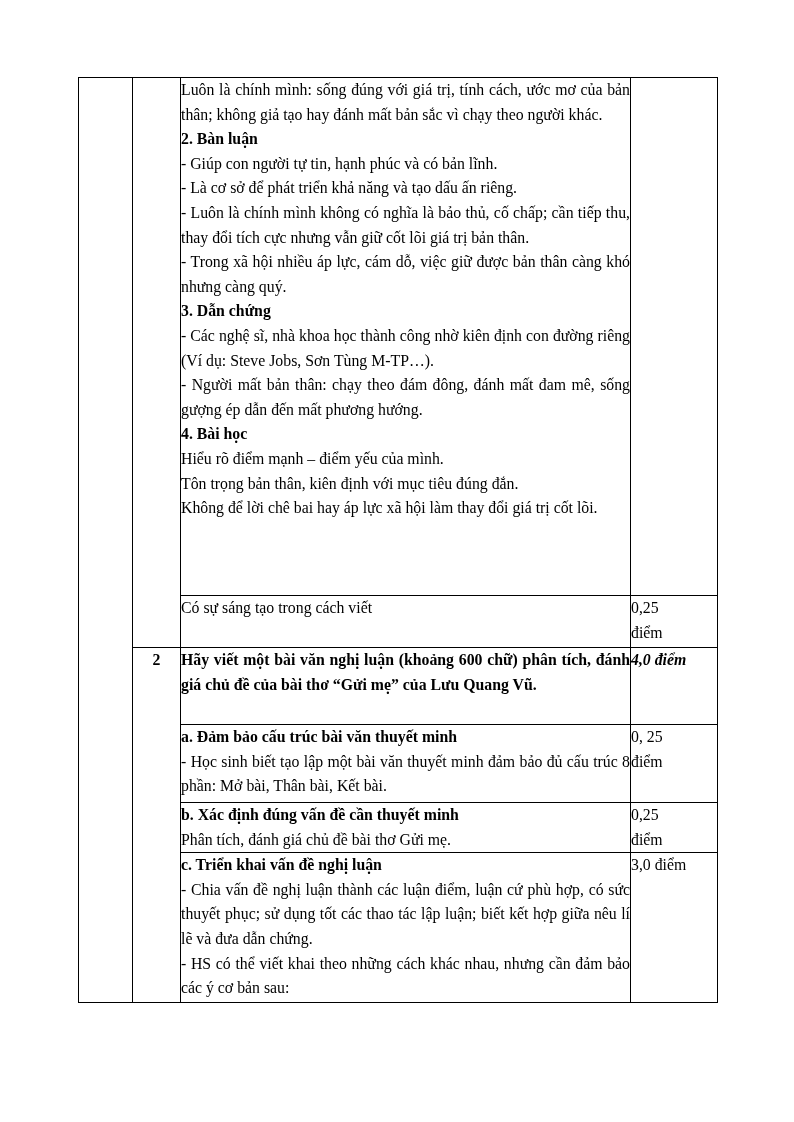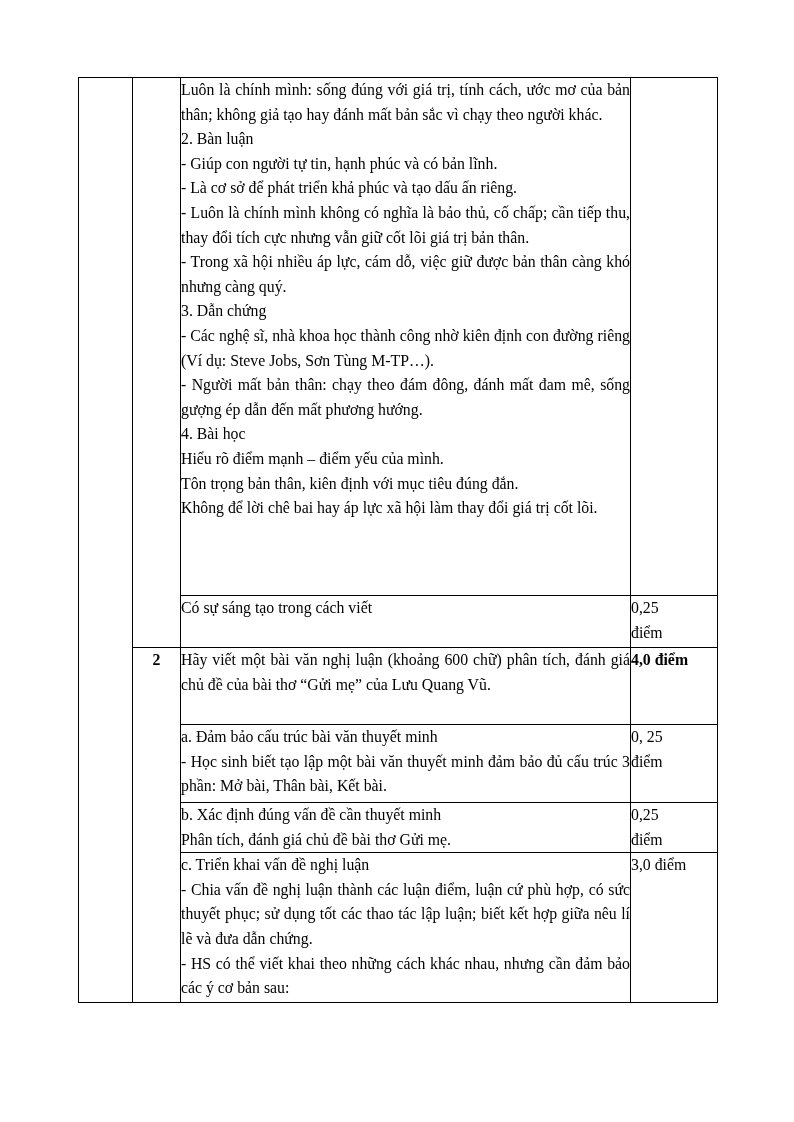--- a/index.html
+++ b/index.html
@@ -37,29 +37,29 @@
   tr.r4 { height: 78px; }
   tr.r5 { height: 49px; }
   tr.r6 { height: 150px; margin-left: 20px; }
   td.content-cell { padding: 2px 6px 2px 7px; }
   td.points-cell {
     vertical-align: middle;
     text-align: left;
     white-space: pre-line;
     padding: 0 2px;
   }
-  td.points-cell.pb { font-weight: bold; }
+  td.points-cell.pb { font-weight: bold; font-style: italic; }
   td.qnum-cell {
     text-align: center;
     font-weight: bold;
     vertical-align: top;
     padding-top: 5px;
   }
   .para { text-align: justify; }
-  .para.b { font-weight: normal; }
+  .para.b { font-weight: bold; }
 </style>
 </head>
 <body>
 
 <div class="page">
   <table class="rubric">
     <colgroup>
       <col class="w1">
         <col class="w2">
         <col class="w3">
@@ -67,21 +67,21 @@
     </colgroup>
     <tbody>
       <tr class="r1">
         <td class="gutter-cell" rowspan="6"></td>
         <td class="qnum-cell" rowspan="2"></td>
         <td class="content-cell">
             <div>
               <div class="para">Luôn là chính mình: sống đúng với giá trị, tính cách, ước mơ của bản thân; không giả tạo hay đánh mất bản sắc vì chạy theo người khác.</div>
               <div class="para b">2. Bàn luận</div>
               <div class="para">- Giúp con người tự tin, hạnh phúc và có bản lĩnh.</div>
-              <div class="para">- Là cơ sở để phát triển khả phúc và tạo dấu ấn riêng.</div>
+              <div class="para">- Là cơ sở để phát triển khả năng và tạo dấu ấn riêng.</div>
               <div class="para">- Luôn là chính mình không có nghĩa là bảo thủ, cố chấp; cần tiếp thu, thay đổi tích cực nhưng vẫn giữ cốt lõi giá trị bản thân.</div>
               <div class="para">- Trong xã hội nhiều áp lực, cám dỗ, việc giữ được bản thân càng khó nhưng càng quý.</div>
               <div class="para b">3. Dẫn chứng</div>
               <div class="para">- Các nghệ sĩ, nhà khoa học thành công nhờ kiên định con đường riêng (Ví dụ: Steve Jobs, Sơn Tùng M-TP…).</div>
               <div class="para">- Người mất bản thân: chạy theo đám đông, đánh mất đam mê, sống gượng ép dẫn đến mất phương hướng.</div>
               <div class="para b">4. Bài học</div>
               <div class="para">Hiểu rõ điểm mạnh – điểm yếu của mình.</div>
               <div class="para">Tôn trọng bản thân, kiên định với mục tiêu đúng đắn.</div>
               <div class="para">Không để lời chê bai hay áp lực xã hội làm thay đổi giá trị cốt lõi.</div>
             </div>
@@ -103,21 +103,21 @@
             <div>
               <div class="para b">Hãy viết một bài văn nghị luận (khoảng 600 chữ) phân tích, đánh giá chủ đề của bài thơ “Gửi mẹ” của Lưu Quang Vũ.</div>
             </div>
           </td>
         <td class="points-cell pb">4,0 điểm</td>
       </tr>
       <tr class="r4">
         <td class="content-cell">
             <div>
               <div class="para b">a. Đảm bảo cấu trúc bài văn thuyết minh</div>
-              <div class="para">- Học sinh biết tạo lập một bài văn thuyết minh đảm bảo đủ cấu trúc 3 phần: Mở bài, Thân bài, Kết bài.</div>
+              <div class="para">- Học sinh biết tạo lập một bài văn thuyết minh đảm bảo đủ cấu trúc 8 phần: Mở bài, Thân bài, Kết bài.</div>
             </div>
           </td>
         <td class="points-cell">0, 25
 điểm</td>
       </tr>
       <tr class="r5">
         <td class="content-cell">
             <div>
               <div class="para b">b. Xác định đúng vấn đề cần thuyết minh</div>
               <div class="para">Phân tích, đánh giá chủ đề bài thơ Gửi mẹ.</div>

